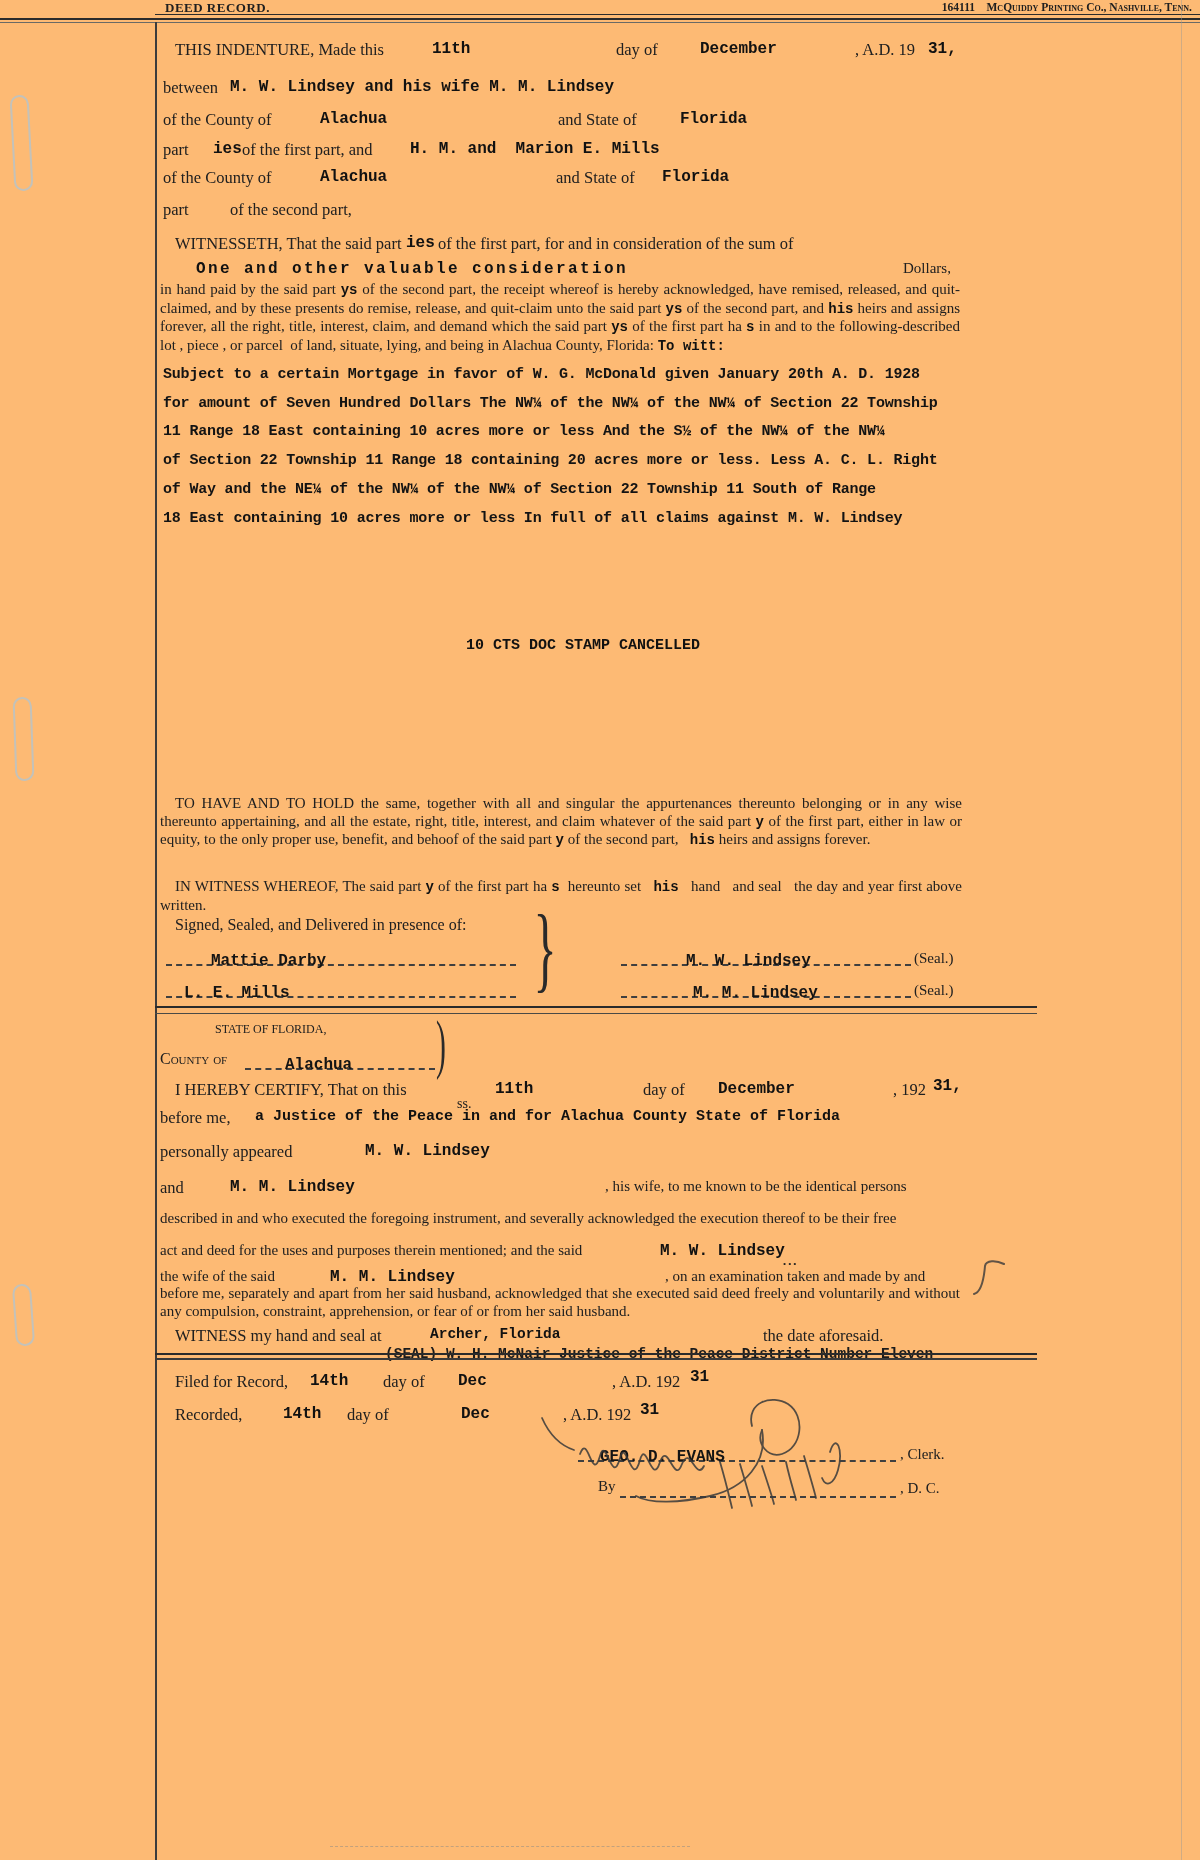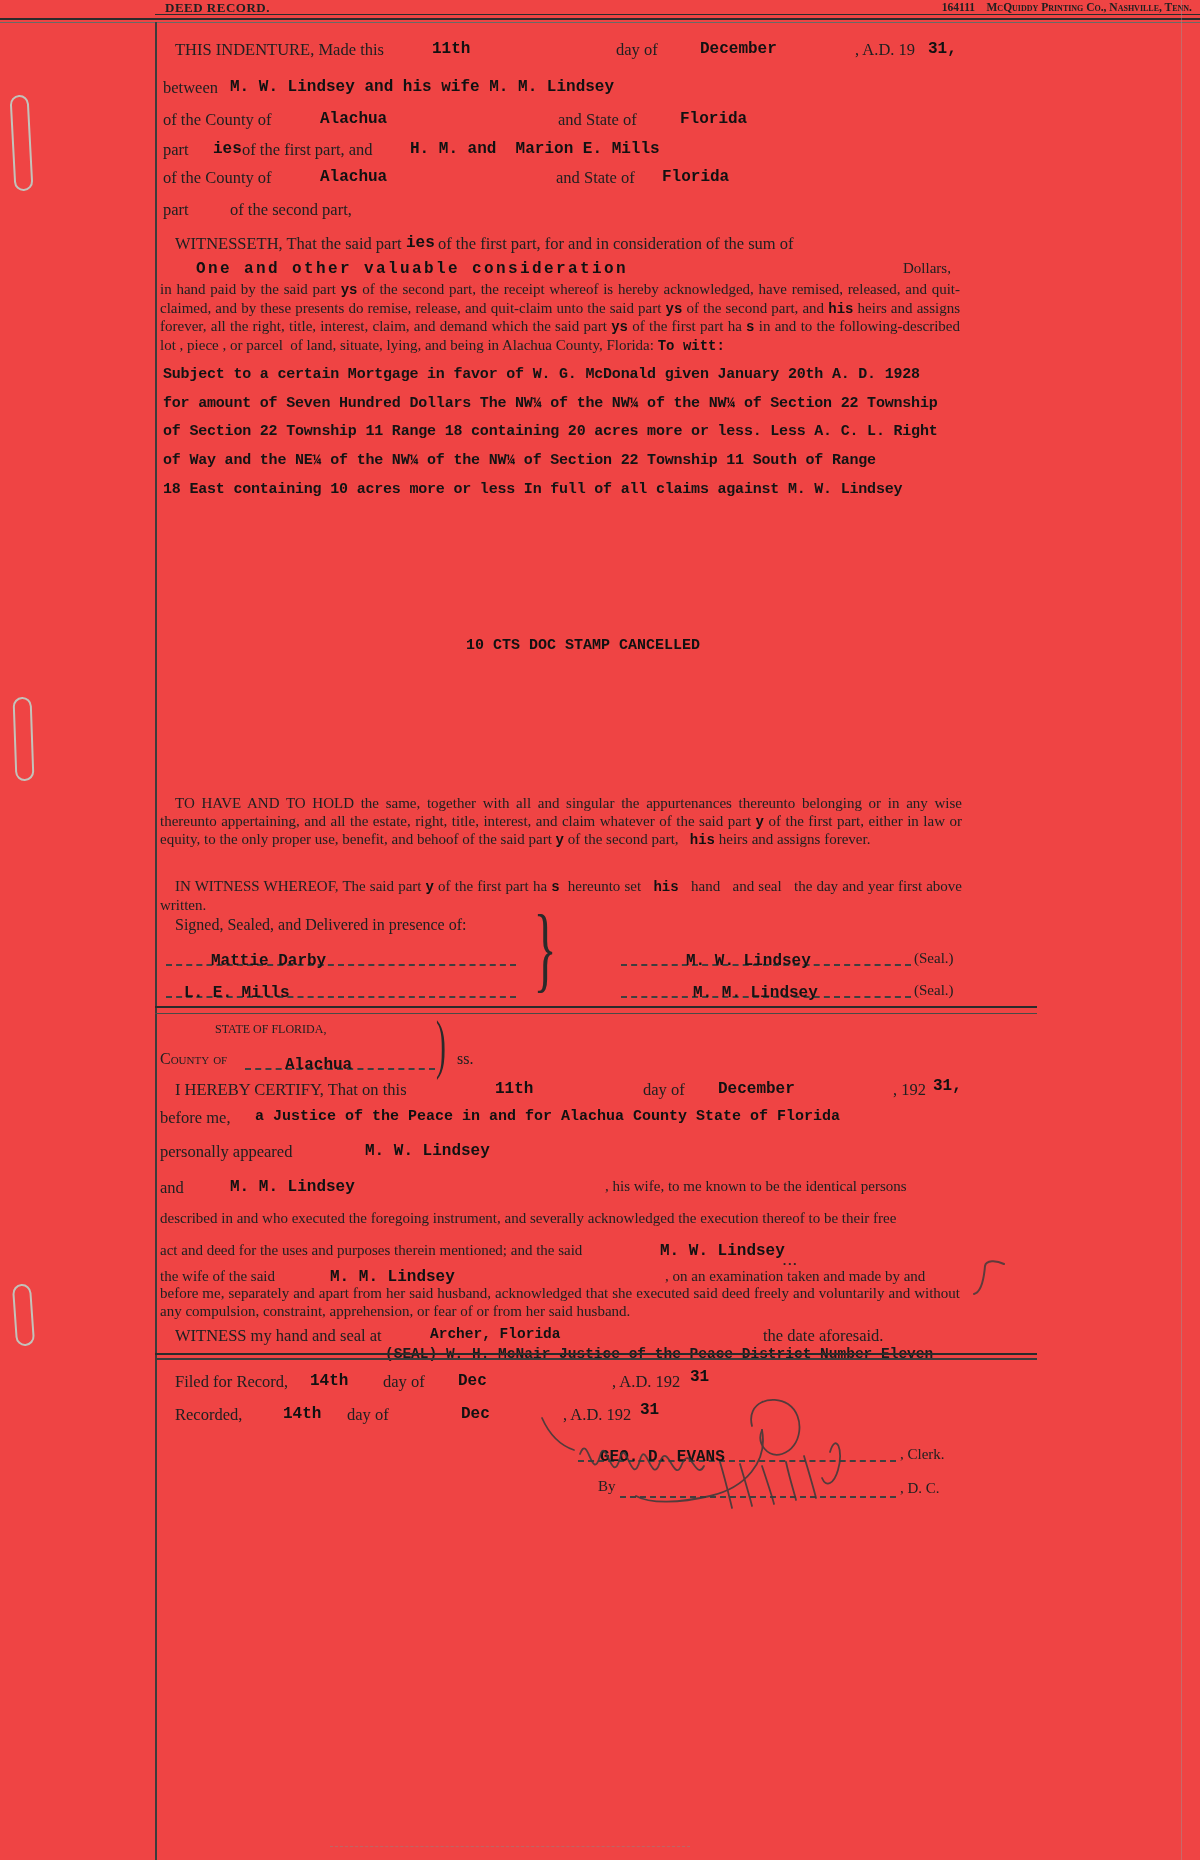--- a/index.html
+++ b/index.html
@@ -1,18 +1,18 @@
 <!DOCTYPE html>
 <html><head>
 <meta charset="utf-8">
 <style>
   html,body{margin:0;padding:0;background:#e8e8e4;}
   .page{
     position:relative; width:1200px; height:1860px; margin:0 auto;
-    background:#ef4444; overflow:hidden; color:#1c1c1c;
+    background:#fdba74; overflow:hidden; color:#1c1c1c;
     font-family:"Liberation Serif", serif;
   }
   
   .p{font-family:"Liberation Serif", serif; color:#202020;}
   .t{font-family:"Liberation Mono","DejaVu Sans Mono", monospace; font-weight:bold; color:#111;}
   .fl{font-size:16.5px; white-space:nowrap;}
   .t16{font-size:16px; white-space:nowrap;}
   .t15{font-size:15px; white-space:nowrap;}
   .t145{font-size:14.5px; white-space:nowrap;}
   .ti{font-family:"Liberation Mono","DejaVu Sans Mono", monospace; font-weight:bold; font-size:14px; color:#111;}
@@ -115,20 +115,21 @@
     <span class="p" style="left:903px;font-size:15px">Dollars,</span>
   </div>
 
   <div class="para" style="left:160px;top:281px;width:800px">
     <span class="p">in hand paid by the said part </span><span class="t ti">ys</span><span class="p"> of the second part, the receipt whereof is hereby acknowledged, have remised, released, and quit-claimed, and by these presents do remise, release, and quit-claim unto the said part </span><span class="t ti">ys</span><span class="p"> of the second part, and </span><span class="t ti">his</span><span class="p"> heirs and assigns forever, all the right, title, interest, claim, and demand which the said part </span><span class="t ti">ys</span><span class="p"> of the first part ha </span><span class="t ti">s</span><span class="p"> in and to the following-described lot , piece , or parcel &nbsp;of land, situate, lying, and being in Alachua County, Florida: </span><span class="t ti">To witt:</span>
   </div>
 
   <div class="desc">
     <div>Subject to a certain Mortgage in favor of W. G. McDonald given January 20th A. D. 1928</div>
     <div>for amount of Seven Hundred Dollars The NW¼ of the NW¼ of the NW¼ of Section 22 Township</div>
+    <div>11 Range 18 East containing 10 acres more or less And the S½ of the NW¼ of the NW¼</div>
     <div>of Section 22 Township 11 Range 18 containing 20 acres more or less. Less A. C. L. Right</div>
     <div>of Way and the NE¼ of the NW¼ of the NW¼ of Section 22 Township 11 South of Range</div>
     <div>18 East  containing 10 acres more or less In full of all claims against  M. W. Lindsey</div>
   </div>
 
   <span class="t t15 abs" style="left:466px;top:637px">10 CTS DOC STAMP CANCELLED</span>
 
   <div class="para" style="left:160px;top:795px;width:802px;text-indent:15px">
     <span class="p">TO HAVE AND TO HOLD the same, together with all and singular the appurtenances thereunto belonging or in any wise thereunto appertaining, and all the estate, right, title, interest, and claim whatever of the said part </span><span class="t ti">y</span><span class="p"> of the first part, either in law or equity, to the only proper use, benefit, and behoof of the said part </span><span class="t ti">y</span><span class="p"> of the second part, &nbsp;&nbsp;</span><span class="t ti">his</span><span class="p"> heirs and assigns forever.</span>
   </div>
@@ -160,21 +161,21 @@
   </div>
 
   <div class="abs" style="left:155px;top:1006px;width:882px;height:5px;border-top:2.5px solid #2b2b2b;border-bottom:1px solid #4a4a46"></div>
 
   <span class="p abs" style="left:215px;top:1022px;font-size:12px">STATE OF FLORIDA,</span>
   <span class="p abs smallcaps" style="left:160px;top:1050px;font-size:16px">County of</span>
   <div class="dashline" style="left:245px;width:190px;top:1068px">
     <span class="signame" style="left:40px;font-size:16px">Alachua</span>
   </div>
   <span class="brace brace-ss">)</span>
-  <span class="p abs" style="left:457px;top:1050px;font-size:16px">ss.</span>
+  <span class="p abs" style="left:457px;top:1096px;font-size:14px">ss.</span>
 
   <div class="line" style="top:1080px">
     <span class="p fl" style="left:175px">I HEREBY CERTIFY, That on this</span>
     <span class="t t16" style="left:495px">11th</span>
     <span class="p fl" style="left:643px">day of</span>
     <span class="t t16" style="left:718px">December</span>
     <span class="p fl" style="left:893px">, 192</span>
     <span class="t t16" style="left:933px;top:-3px">31,</span>
   </div>
   <div class="line" style="top:1108px">

